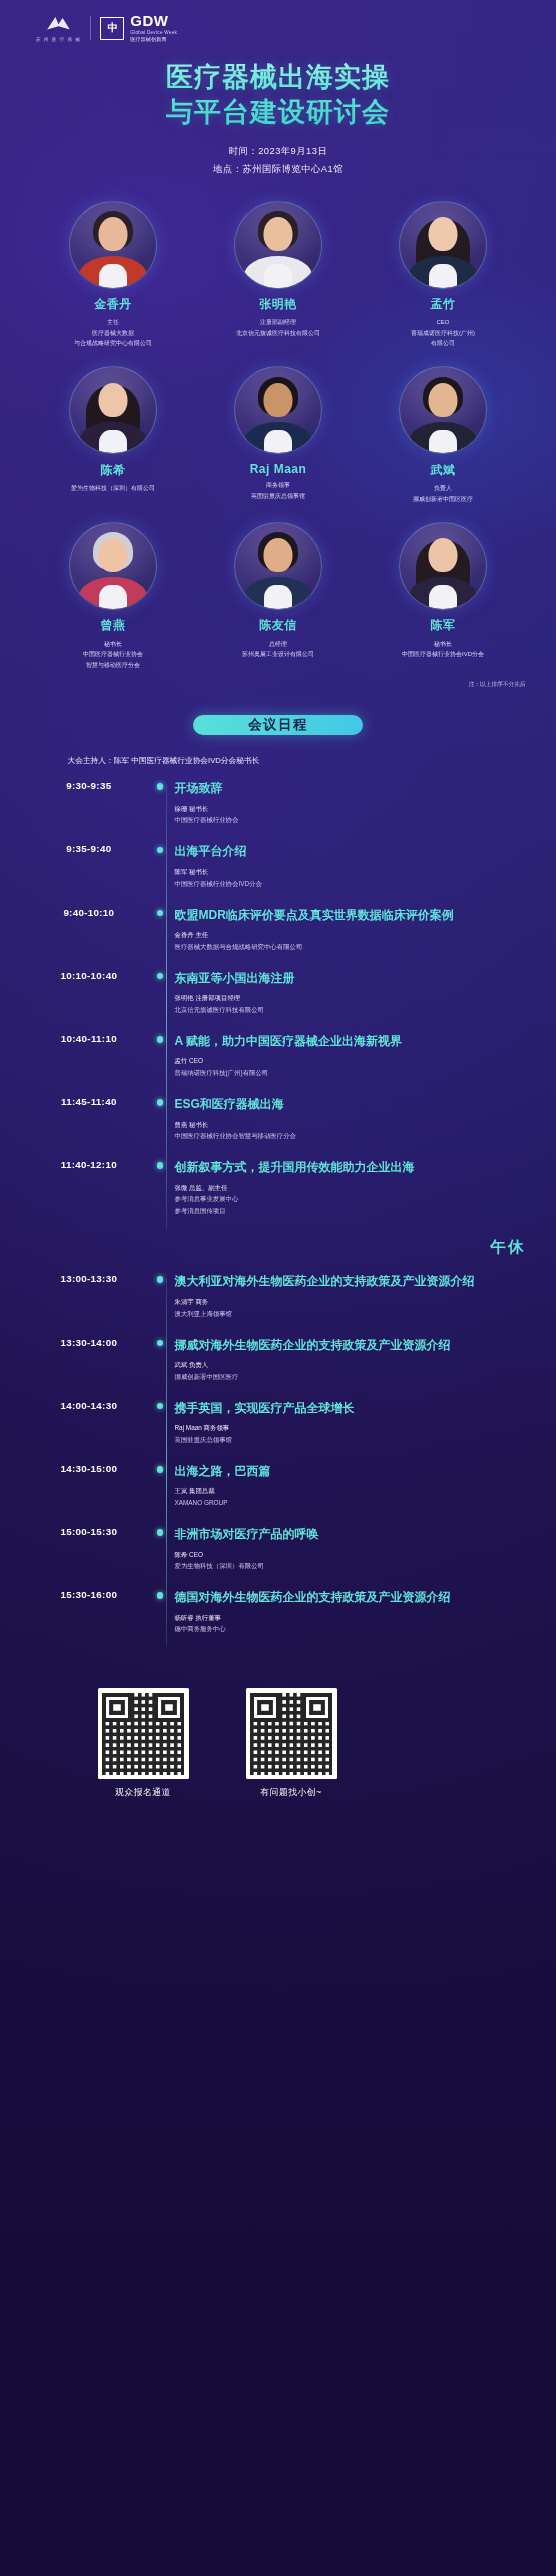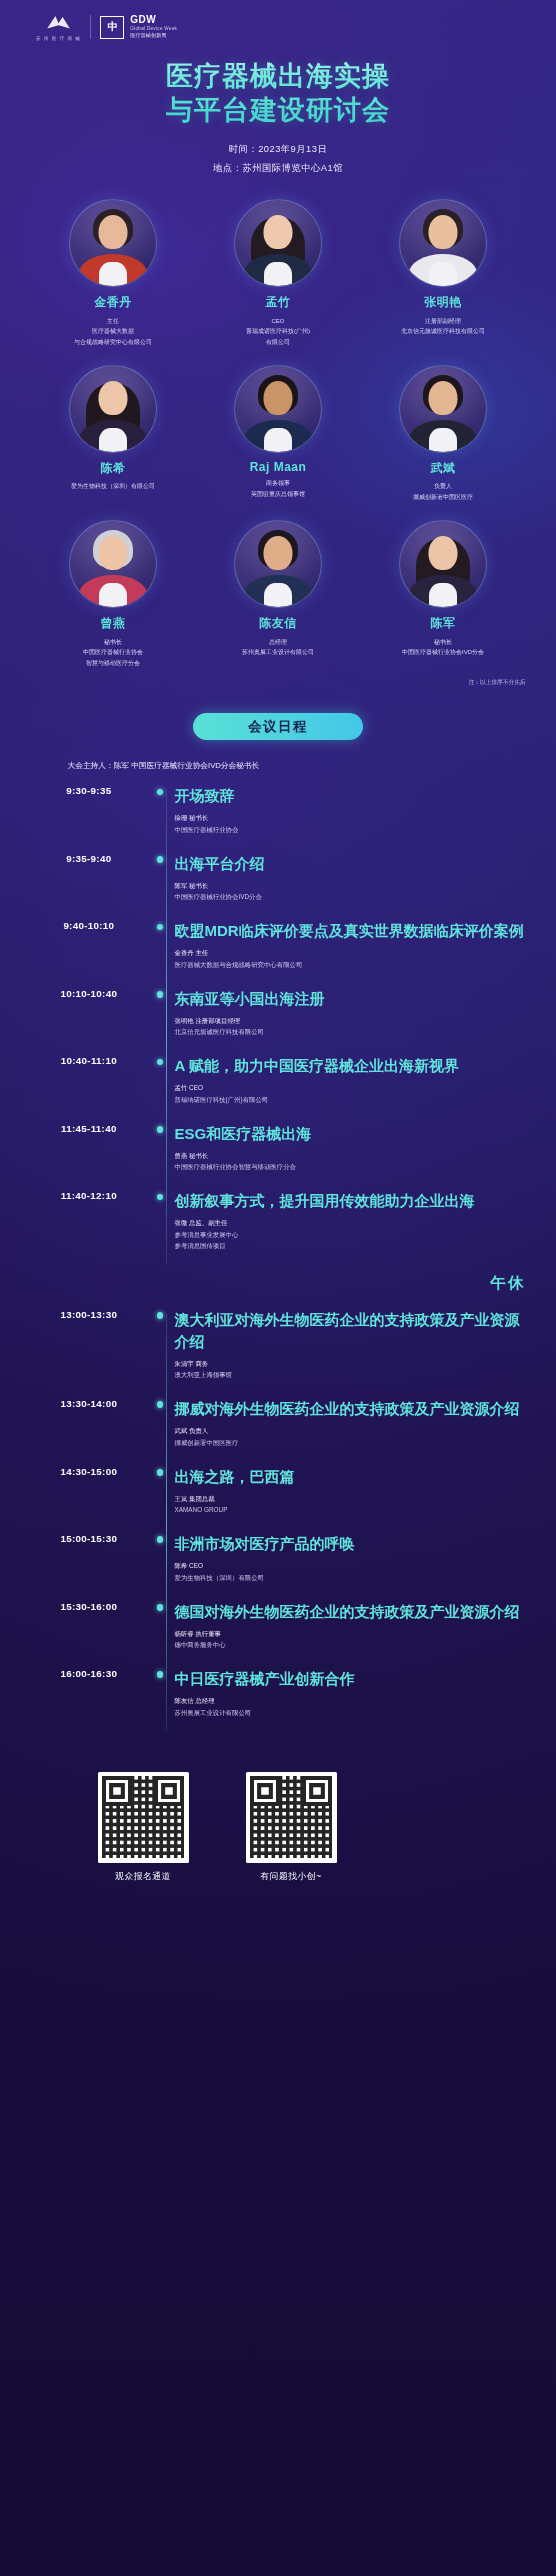--- a/index.html
+++ b/index.html
@@ -44,21 +44,21 @@
   .logo-a { display: flex; flex-direction: column; align-items: center; gap: 2.1px; }
   .logo-a .mark { width: 27px; height: 20.6px; }
   .logo-a .cap { font-size: 4.6px; letter-spacing: 1px; color: #cfc6ef; }
   .divider-v { width: 0.5px; height: 24px; background: rgba(255,255,255,0.28); }
   .logo-b { display: flex; align-items: center; gap: 6.2px; }
   .logo-b .boxmark {
     width: 24px; height: 23px; border: 1px solid #ffffff;
     display: flex; align-items: center; justify-content: center;
   }
   .logo-b .boxmark span { font-size: 10.3px; font-weight: bold; letter-spacing: -1px; }
-  .logo-b .txt .t1 { font-size: 10px; font-weight: bold; letter-spacing: 0.5px; line-height: 1; }
+  .logo-b .txt .t1 { font-size: 15px; font-weight: bold; letter-spacing: 0.5px; line-height: 1; }
   .logo-b .txt .t2 { font-size: 4.6px; color: #d7d0f2; letter-spacing: 0.3px; margin-top: 1.5px; }
   .logo-b .txt .t3 { font-size: 5.2px; color: #e2dcfb; margin-top: 1px; }
 
   .title-block { text-align: center; margin-top: 17.5px; position: relative; z-index: 3; }
   .main-title {
     font-size: 27px;
     font-weight: bold;
     line-height: 1.28;
     letter-spacing: 1px;
     background: linear-gradient(180deg, #9ff4ea 0%, #63e6d6 45%, #3fd2cb 100%);
@@ -124,21 +124,21 @@
   }
   .sp .role { margin-top: 4.6px; font-size: 6px; color: #ded7f6; line-height: 1.75; }
   .note {
     width: 495px; margin: 11.3px auto 0; text-align: right;
     font-size: 5.7px; color: #c4bce4; position: relative; z-index: 3;
   }
 
   
   .agenda-head {
     margin: 26px auto 0;
-    width: 170px; height: 27px;
+    width: 170px; height: 20px;
     border-radius: 14px;
     background: linear-gradient(90deg, #59e0d6 0%, #43c7e8 100%);
     display: flex; align-items: center; justify-content: center;
     position: relative; z-index: 3;
     box-shadow: 0 0 13.4px rgba(70,210,215,0.4);
   }
   .agenda-head span { font-size: 13.4px; font-weight: bold; color: #16224b; letter-spacing: 1.5px; }
 
   .host-line {
     width: 495px; margin: 20.6px auto 0; padding-left: 37px;
@@ -156,21 +156,21 @@
     font-size: 9.8px; font-weight: bold; color: #ffffff; letter-spacing: 0.3px;
     padding-top: 0px;
   }
   .row .dot {
     width: 6.7px; height: 6.7px; border-radius: 50%;
     background: #5fe3da; margin-top: 3.1px; flex: 0 0 6.7px;
     box-shadow: 0 0 5.2px rgba(95,227,218,0.9);
     position: relative; left: 0px;
   }
   .row .content { padding-left: 11.3px; flex: 1; }
-  .row .topic { font-size: 15px; font-weight: bold; color: #5fe3da; line-height: 1.45; }
+  .row .topic { font-size: 12px; font-weight: bold; color: #5fe3da; line-height: 1.45; }
   .row .sp-name { margin-top: 5.2px; font-size: 6.4px; color: #efeafd; line-height: 1.8; }
   .row .sp-org { font-size: 6.4px; color: #cfc7ec; line-height: 1.8; }
 
   .lunch {
     width: 495px; margin: 3.1px auto 15.5px; text-align: right;
     font-size: 15.5px; font-weight: bold; color: #5fe3da; letter-spacing: 2.1px;
     position: relative; z-index: 3;
   }
 
   
@@ -254,44 +254,44 @@
      <div class="name">金香丹</div>
      <div class="role">
           <div>主任</div>
           <div>医疗器械大数据</div>
           <div>与合规战略研究中心有限公司</div>
         </div>
       </div>
       <div class="sp">
         <div class="photo">
        <div class="bgr"></div>
+       <div class="av-hair" style="background:#2a2026"></div>
+       <div class="av-head" style="background:#e9bf9e"></div>
+       <div class="av-body" style="background:#e8e8ee"></div>
+       <div class="av-shirt"></div>
+     </div>
+     <div class="name">张明艳</div>
+     <div class="role">
+          <div>注册部副经理</div>
+          <div>北京信元旗诚医疗科技有限公司</div>
+        </div>
+      </div>
+      <div class="sp">
+        <div class="photo">
+       <div class="bgr"></div>
        <div class="av-hair-long" style="background:#241a22"></div>
        <div class="av-head" style="background:#efc9ae"></div>
        <div class="av-body" style="background:#1f2a44"></div>
        <div class="av-shirt"></div>
      </div>
      <div class="name">孟竹</div>
      <div class="role">
           <div>CEO</div>
           <div>普瑞成诺医疗科技(广州)</div>
           <div>有限公司</div>
-        </div>
-      </div>
-      <div class="sp">
-        <div class="photo">
-       <div class="bgr"></div>
-       <div class="av-hair" style="background:#2a2026"></div>
-       <div class="av-head" style="background:#e9bf9e"></div>
-       <div class="av-body" style="background:#e8e8ee"></div>
-       <div class="av-shirt"></div>
-     </div>
-     <div class="name">张明艳</div>
-     <div class="role">
-          <div>注册部副经理</div>
-          <div>北京信元旗诚医疗科技有限公司</div>
         </div>
       </div>
       <div class="sp">
         <div class="photo">
        <div class="bgr"></div>
        <div class="av-hair-long" style="background:#20181e"></div>
        <div class="av-head" style="background:#edc6a9"></div>
        <div class="av-body" style="background:#2b1f3e"></div>
        <div class="av-shirt"></div>
      </div>
@@ -481,20 +481,31 @@
        <div class="dot"></div>
        <div class="content">
          <div class="topic">挪威对海外生物医药企业的支持政策及产业资源介绍</div>
          <div class="sp-name">武斌  负责人</div>
          <div class="sp-org">
             <div>挪威创新署中国区医疗</div>
           </div>
        </div>
       </div>
       <div class="row">
+        <div class="time">14:00-14:30</div>
+       <div class="dot"></div>
+       <div class="content">
+         <div class="topic">携手英国，实现医疗产品全球增长</div>
+         <div class="sp-name">Raj Maan  商务领事</div>
+         <div class="sp-org">
+            <div>英国驻重庆总领事馆</div>
+          </div>
+       </div>
+      </div>
+      <div class="row">
         <div class="time">14:30-15:00</div>
        <div class="dot"></div>
        <div class="content">
          <div class="topic">出海之路，巴西篇</div>
          <div class="sp-name">王岚  集团总裁</div>
          <div class="sp-org">
             <div>XAMANO GROUP</div>
           </div>
        </div>
       </div>
@@ -510,31 +521,20 @@
        </div>
       </div>
       <div class="row">
         <div class="time">15:30-16:00</div>
        <div class="dot"></div>
        <div class="content">
          <div class="topic">德国对海外生物医药企业的支持政策及产业资源介绍</div>
          <div class="sp-name">杨昕睿  执行董事</div>
          <div class="sp-org">
             <div>德中商务服务中心</div>
-          </div>
-       </div>
-      </div>
-      <div class="row">
-        <div class="time">16:00-16:30</div>
-       <div class="dot"></div>
-       <div class="content">
-         <div class="topic">中日医疗器械产业创新合作</div>
-         <div class="sp-name">陈友信  总经理</div>
-         <div class="sp-org">
-            <div>苏州奥展工业设计有限公司</div>
           </div>
        </div>
       </div>
     </div>
 
   <div class="qr-wrap">
     <div class="qr-item">
       <div class="qr-box">
           <div class="grid"></div>
         </div>

